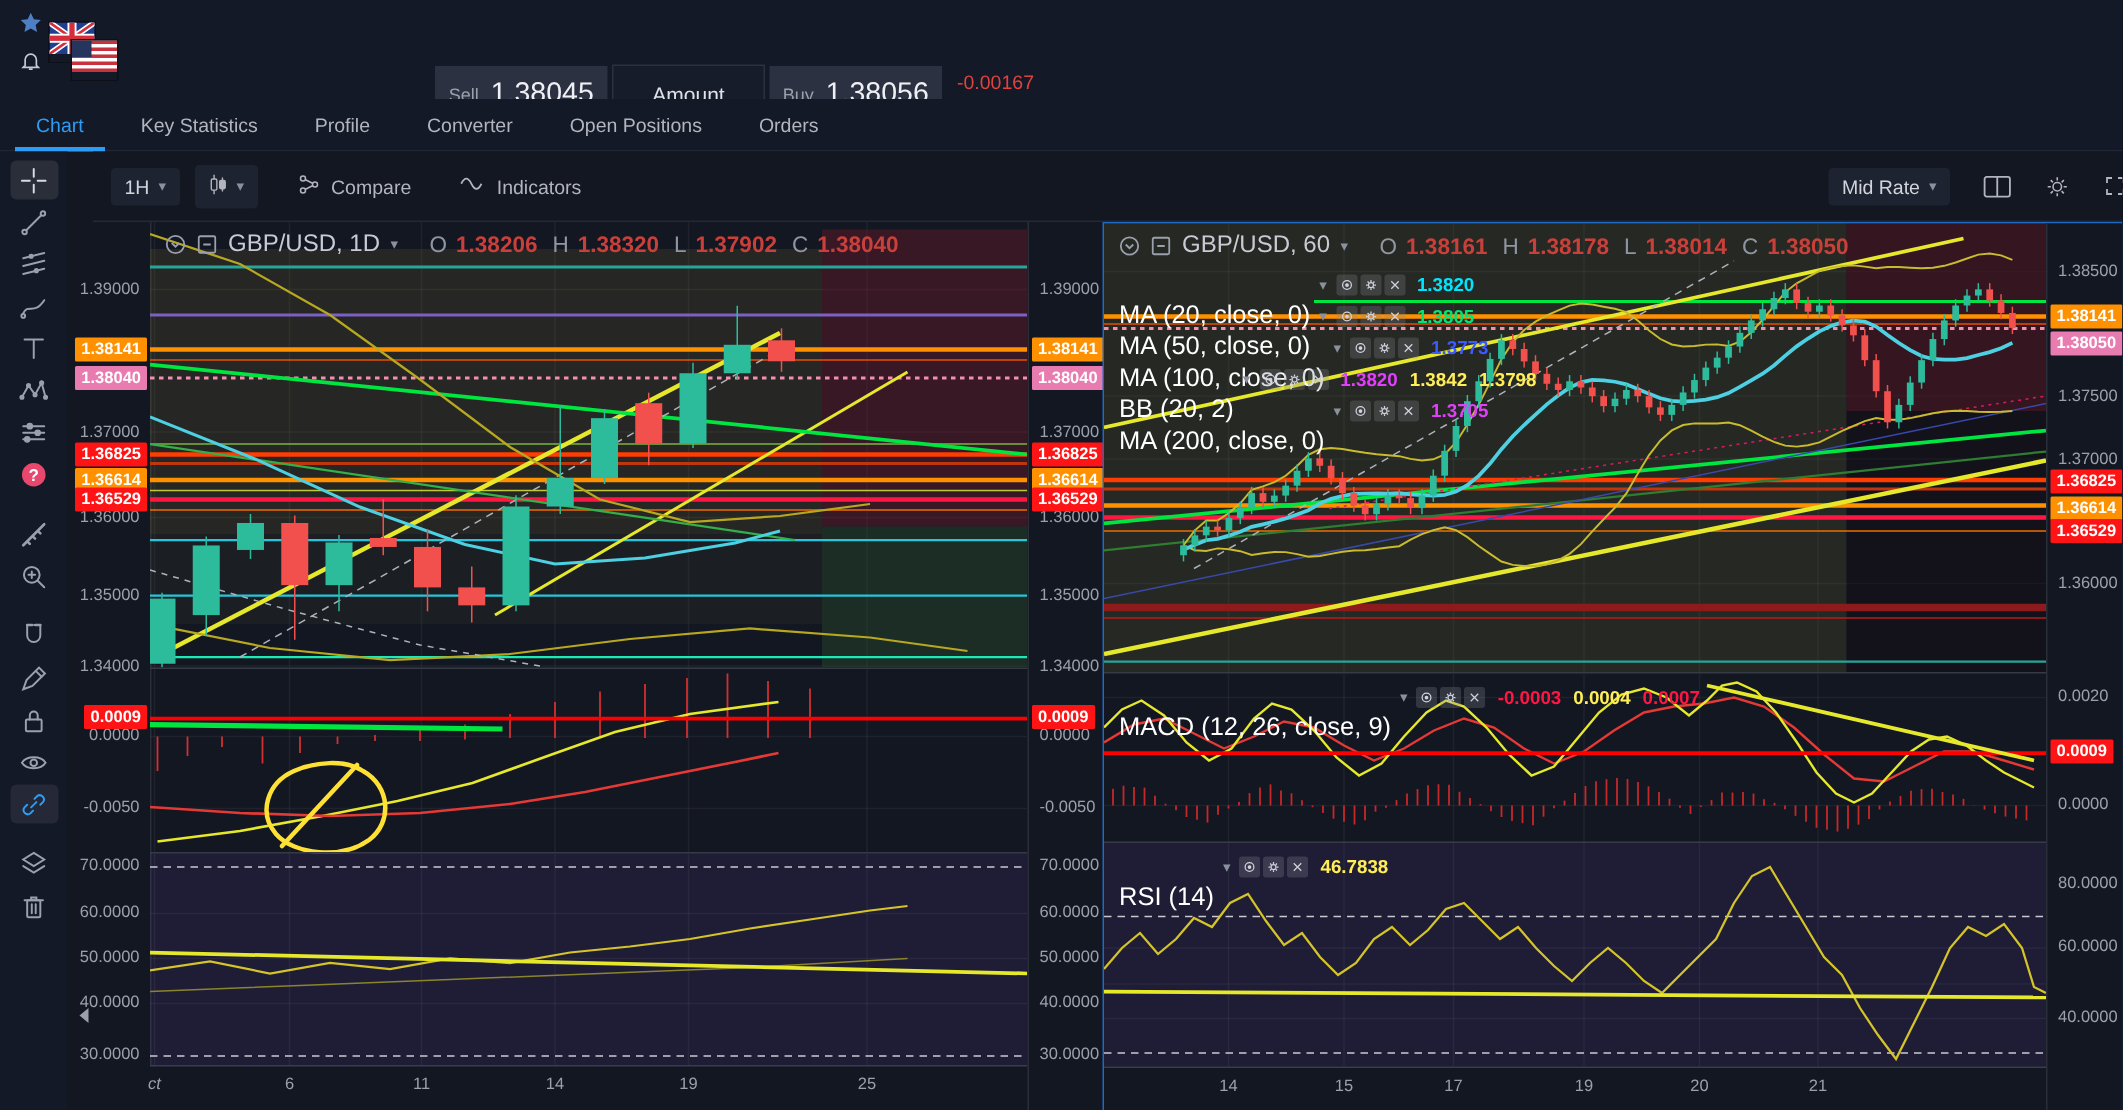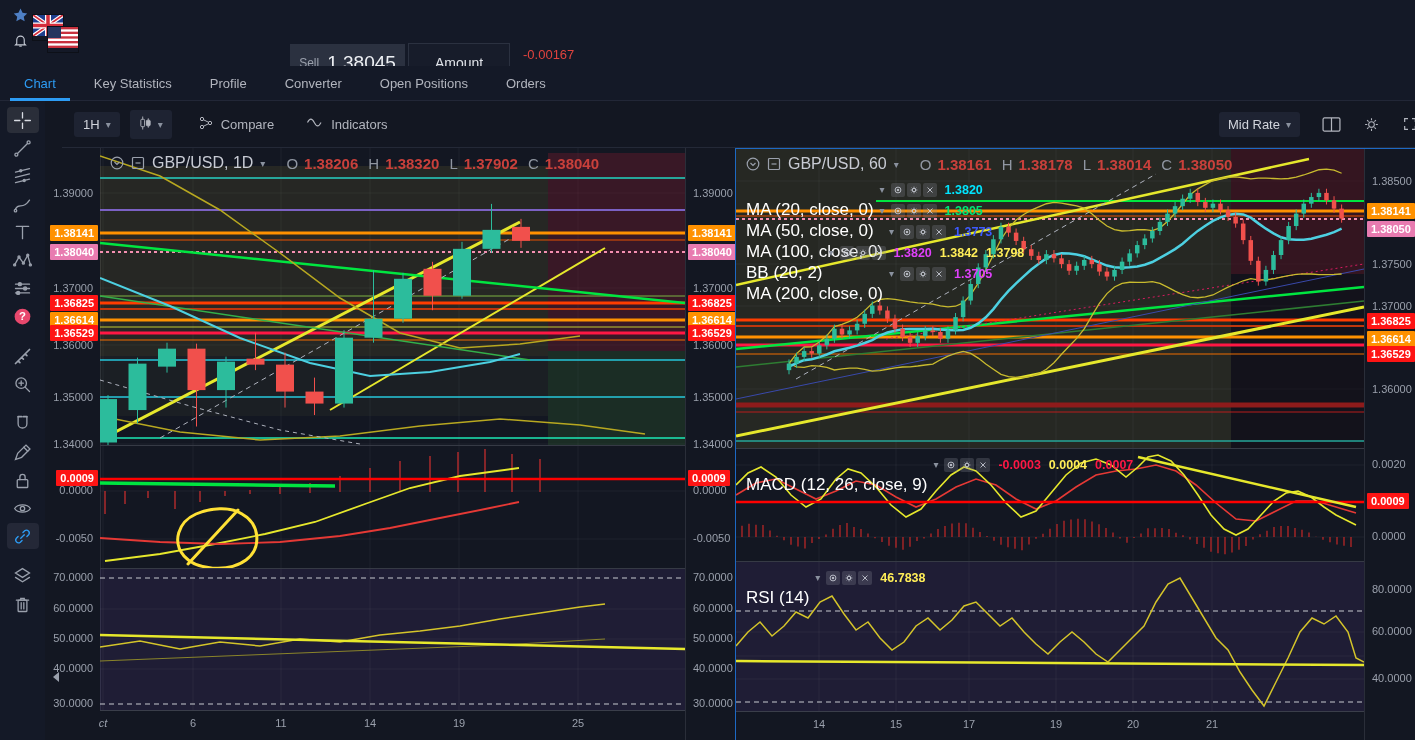--- a/index.html
+++ b/index.html
@@ -108,20 +108,24 @@
             <rect width="26" height="22" fill="#26355e"></rect>
           </svg></span>
     </div>
     <div class="trade">
       <div class="tr-btn">
         <span class="tr-side">Sell</span>
         <span class="tr-price">1.38045</span>
       </div>
       <div class="tr-amount">
         <span class="tr-amt-label">Amount</span>
+      </div>
+      <div class="tr-btn">
+        <span class="tr-side">Buy</span>
+        <span class="tr-price">1.38056</span>
       </div>
       <div class="chg">
         <div>-0.00167</div>
         <div>(-0.12%)</div>
       </div>
     </div>
   </div>
 
   <div class="nav" id="nav">
       <div class="tab active">Chart</div>

